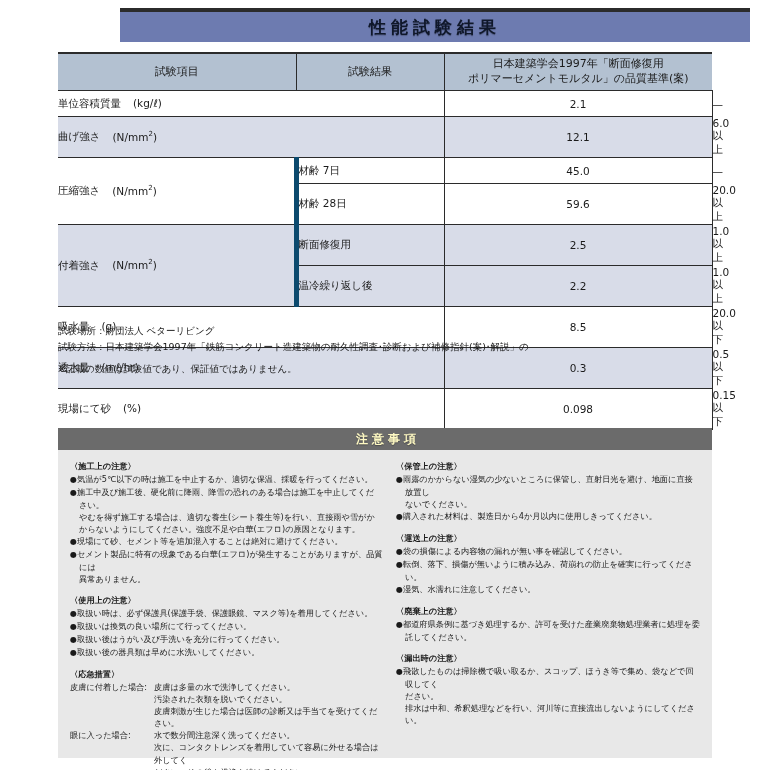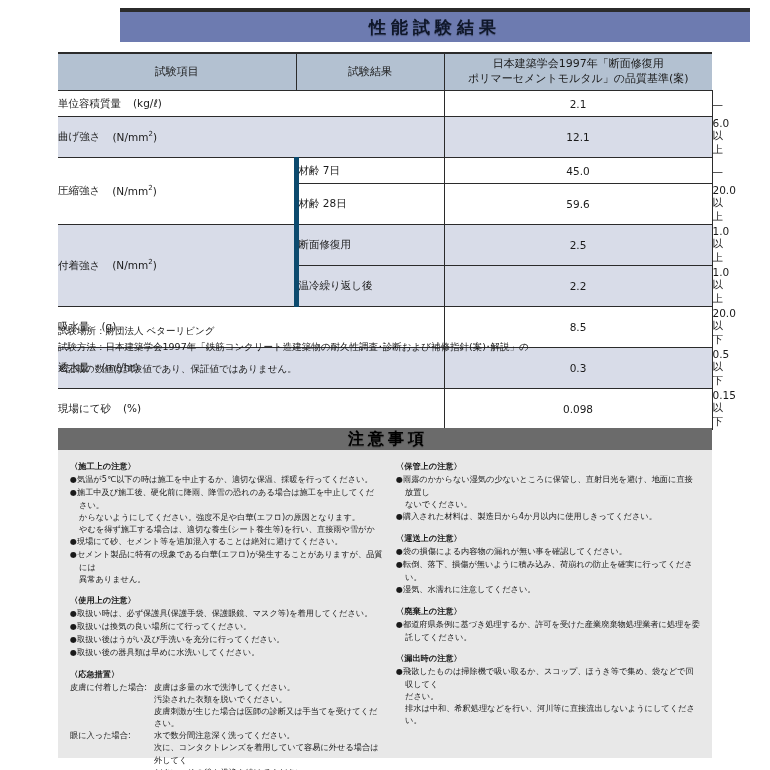--- a/index.html
+++ b/index.html
@@ -79,21 +79,21 @@
   
   .notes-panel{
     position:absolute;left:58px;top:428px;width:654px;height:330px;
     background:#e8e8e8;
     box-sizing:border-box;
   }
   .notes-header{
     height:22px;background:#6b6b6b;display:flex;align-items:center;justify-content:center;
   }
   .notes-header .nh-text{
-    color:#000000;font-size:16px;font-weight:bold;letter-spacing:4px;
+    color:#fef9c3;font-size:12px;font-weight:bold;letter-spacing:4px;
     text-shadow:0 1px 1px rgba(0,0,0,.3);
     margin-left:6px;
   }
   .notes-body{
     display:flex;padding:10px 0 0 0;height:308px;box-sizing:border-box;
   }
   .notes-col{
     box-sizing:border-box;font-size:8.2px;line-height:1.48;color:#1a1a1a;
   }
   .notes-col.left{width:330px;padding:0 4px 0 12px;}
@@ -195,22 +195,22 @@
   <div class="notes-panel">
     <div class="notes-header">
       <span class="nh-text">注意事項</span>
     </div>
     <div class="notes-body">
       <div class="notes-col left" id="notes-left">
           <div class="sec-title">〈施工上の注意〉</div>
           <div class="bullet"><span class="dot">●</span>気温が5℃以下の時は施工を中止するか、適切な保温、採暖を行ってください。</div>
           <div class="bullet"><span class="dot">●</span>施工中及び施工後、硬化前に降雨、降雪の恐れのある場合は施工を中止してくだ</div>
           <div class="cont">さい。</div>
+          <div class="cont">やむを得ず施工する場合は、適切な養生(シート養生等)を行い、直接雨や雪がか</div>
           <div class="cont">からないようにしてください。強度不足や白華(エフロ)の原因となります。</div>
-          <div class="cont">やむを得ず施工する場合は、適切な養生(シート養生等)を行い、直接雨や雪がか</div>
           <div class="bullet"><span class="dot">●</span>現場にて砂、セメント等を追加混入することは絶対に避けてください。</div>
           <div class="bullet"><span class="dot">●</span>セメント製品に特有の現象である白華(エフロ)が発生することがありますが、品質には</div>
           <div class="cont">異常ありません。</div>
           <div class="sec-gap"></div>
           <div class="sec-title">〈使用上の注意〉</div>
           <div class="bullet"><span class="dot">●</span>取扱い時は、必ず保護具(保護手袋、保護眼鏡、マスク等)を着用してください。</div>
           <div class="bullet"><span class="dot">●</span>取扱いは換気の良い場所にて行ってください。</div>
           <div class="bullet"><span class="dot">●</span>取扱い後はうがい及び手洗いを充分に行ってください。</div>
           <div class="bullet"><span class="dot">●</span>取扱い後の器具類は早めに水洗いしてください。</div>
           <div class="sec-gap"></div>

